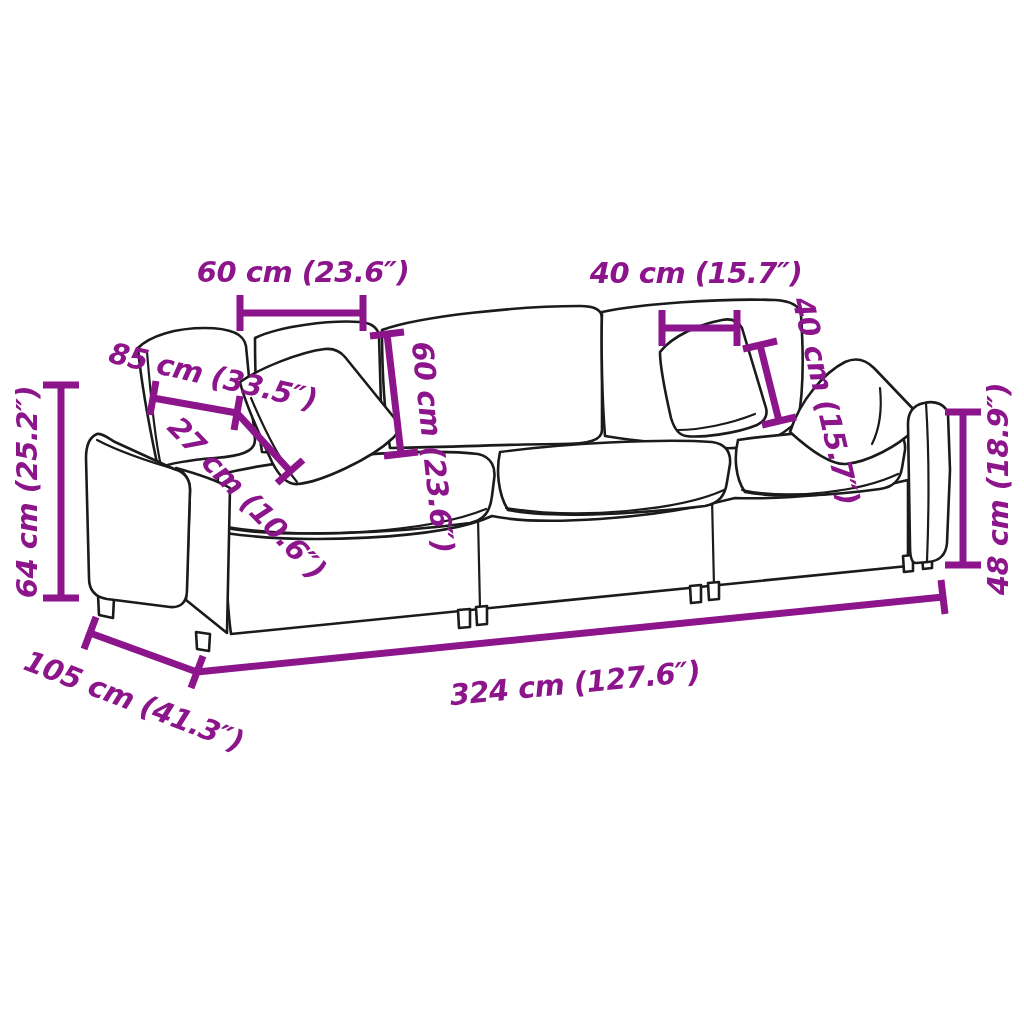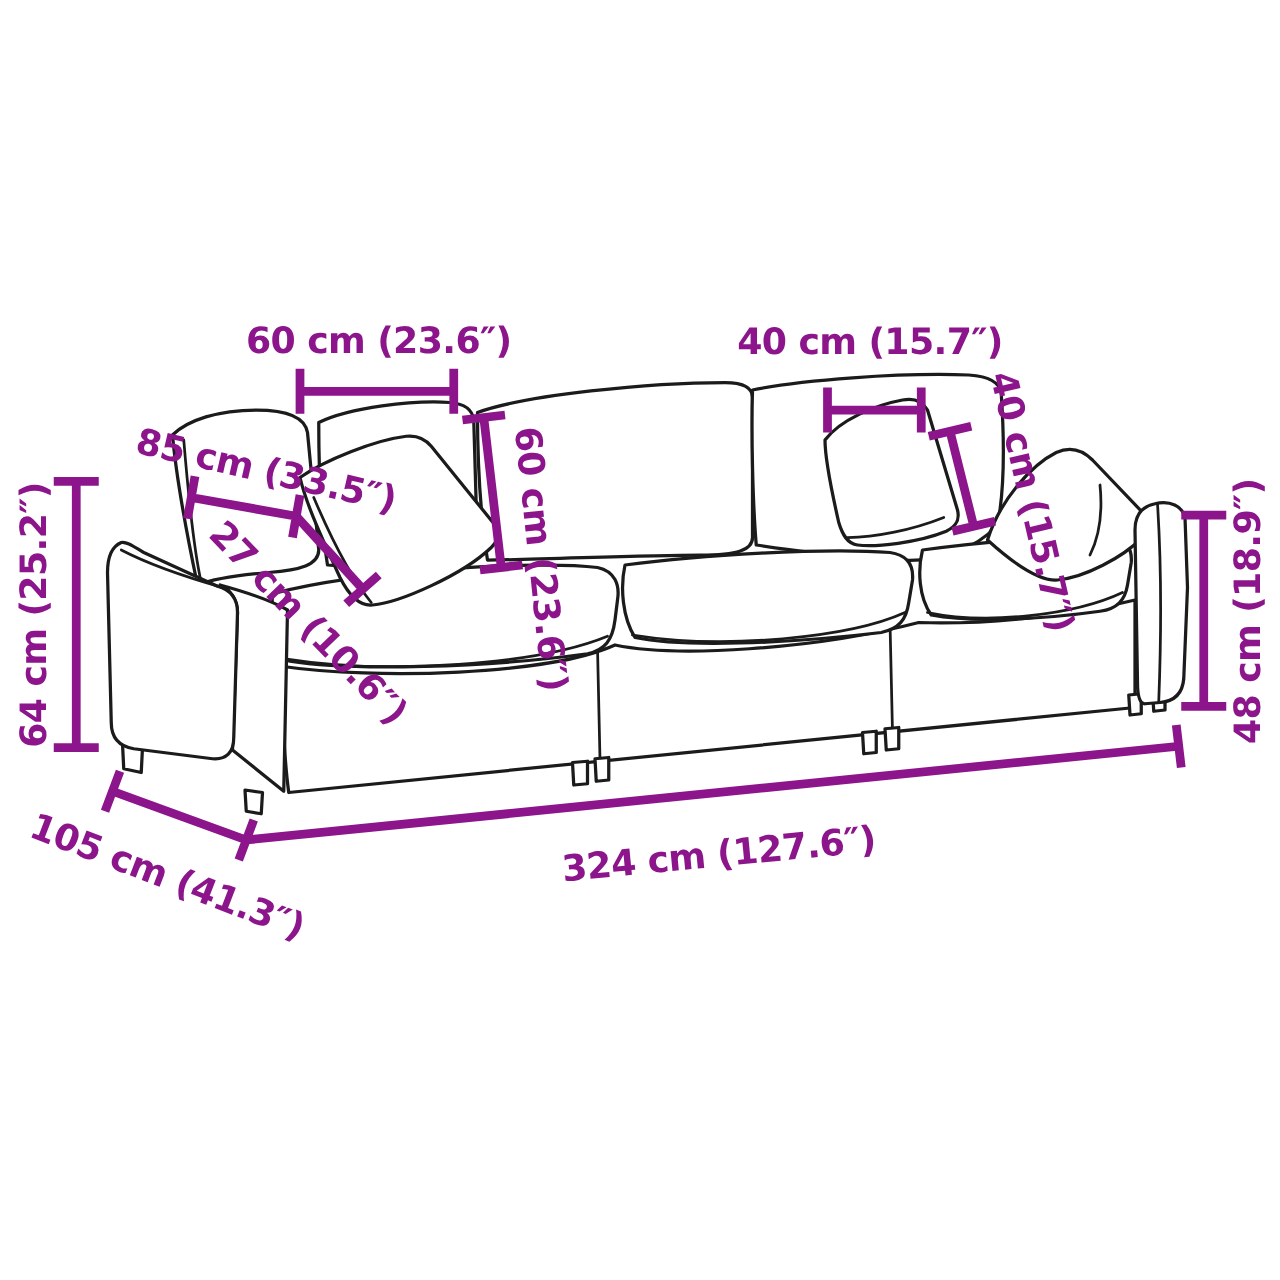--- a/index.html
+++ b/index.html
@@ -2,20 +2,21 @@
 <html><head>
 <meta charset="utf-8">
 <style>
   html,body{margin:0;padding:0;background:#ffffff;}
   .stage{
     position:relative;
     width:1024px;height:1024px;
     background:#ffffff;
     overflow:hidden;
     font-family:"DejaVu Sans", sans-serif;
+    font-style:italic;
   }
   svg{display:block}
   .sofa-line{
     fill:#ffffff;
     stroke:#1b1b1b;
     stroke-width:2.6;
     stroke-linejoin:round;
     stroke-linecap:round;
   }
   .sofa-open{

